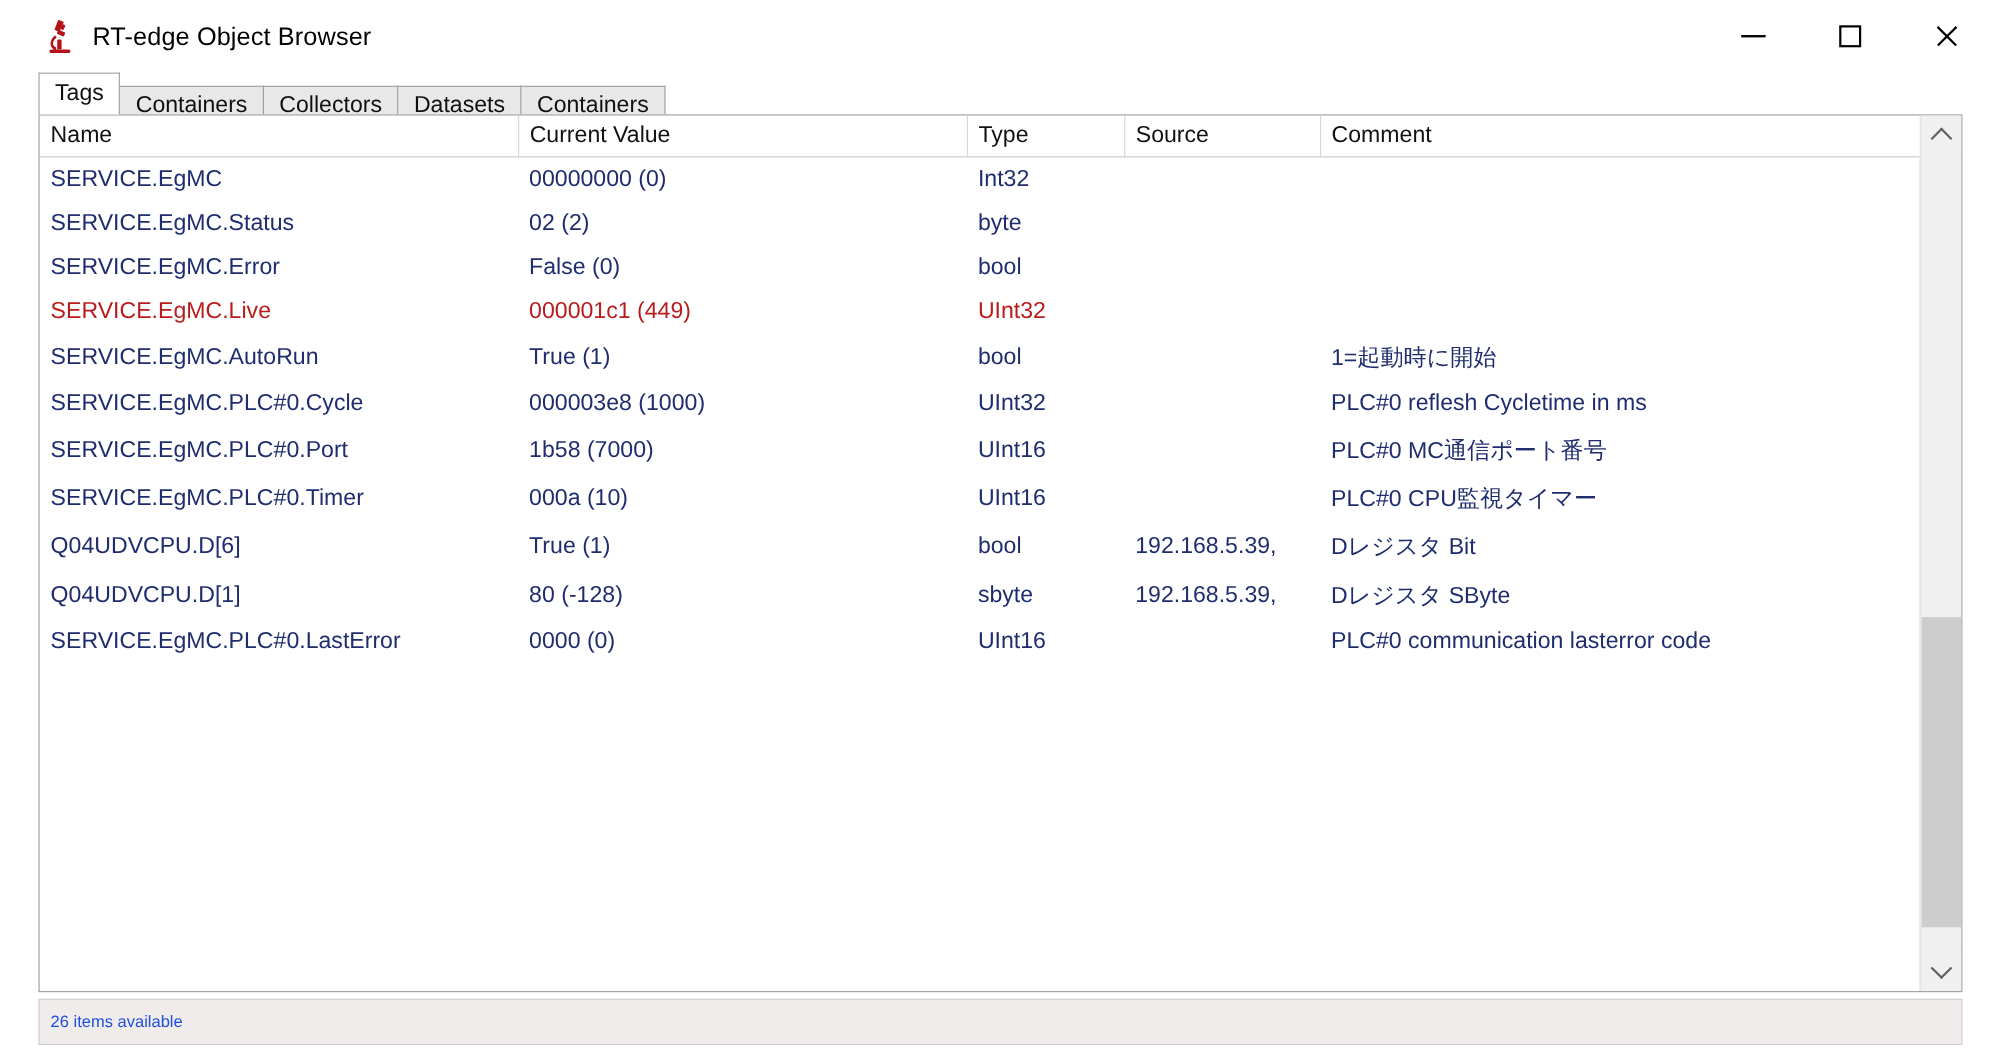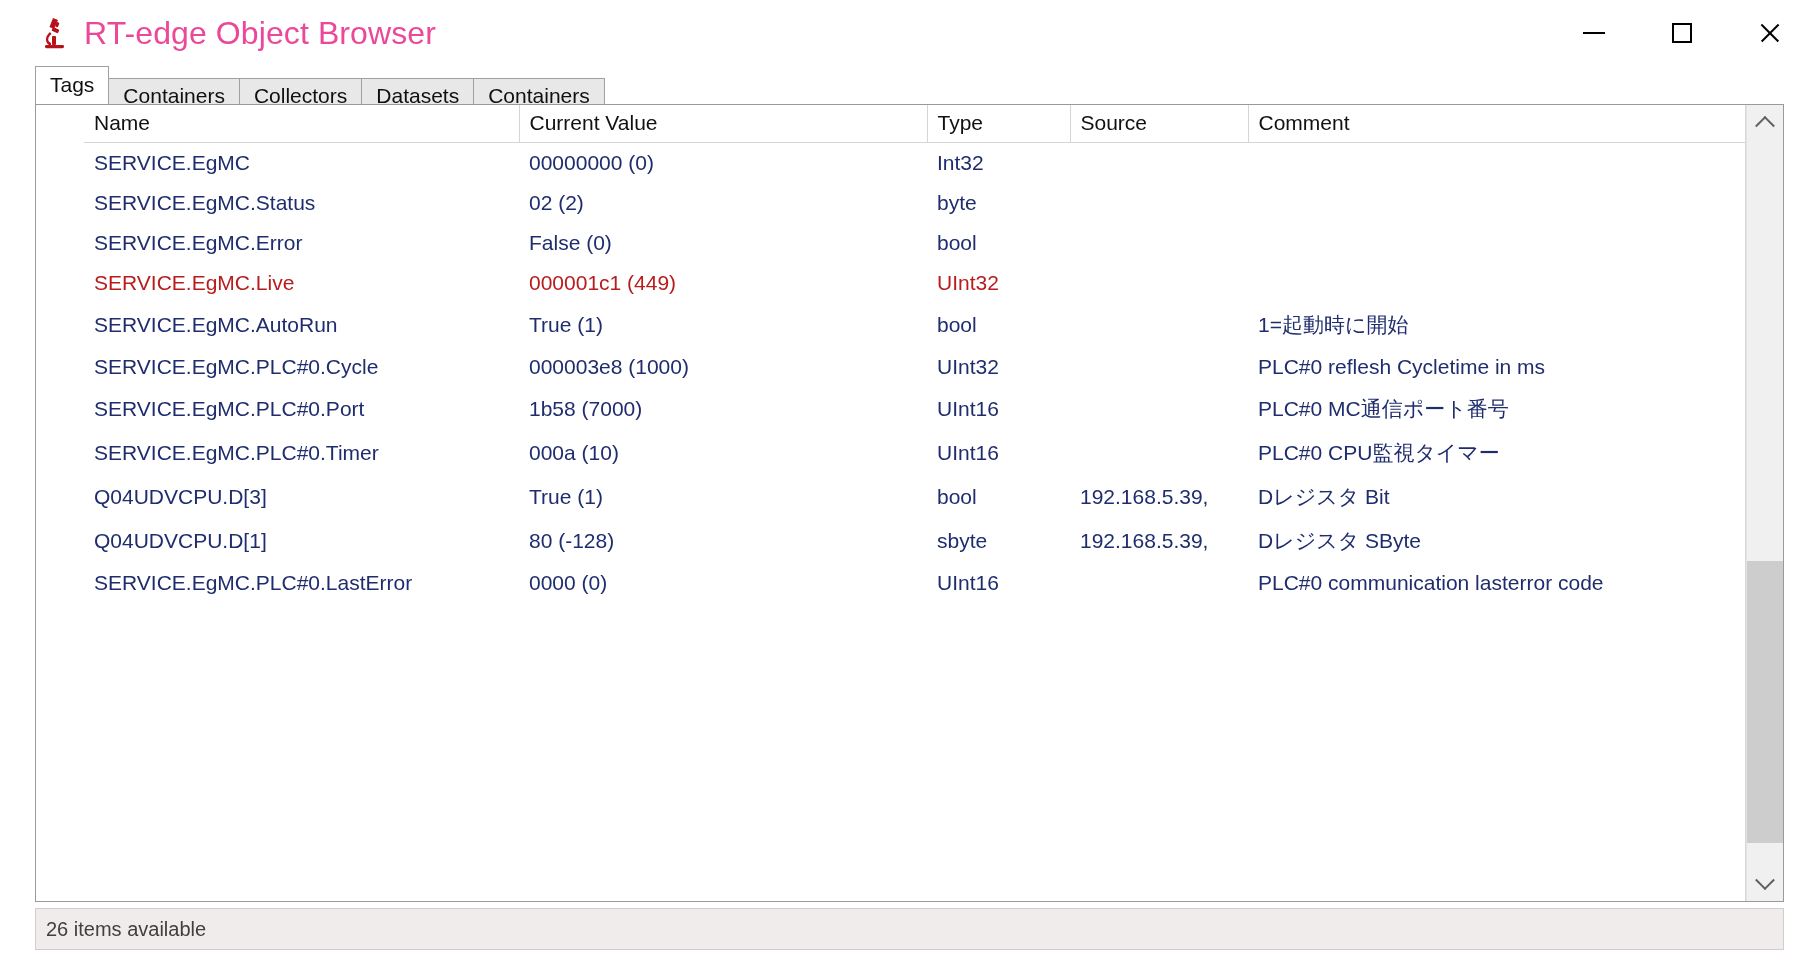--- a/index.html
+++ b/index.html
@@ -37,22 +37,22 @@
   }
   .app-icon {
     width: 30px;
     height: 34px;
     margin-left: 40px;
     margin-right: 14px;
     position: relative;
     flex: 0 0 auto;
   }
   .title-text {
-    font-size: 32px;
-    color: #ec4899;
+    font-size: 23px;
+    color: #000000;
     letter-spacing: 0.1px;
     white-space: nowrap;
   }
   .win-controls {
     position: absolute;
     right: 0;
     top: 0;
     height: 66px;
     display: flex;
     align-items: center;
@@ -135,21 +135,20 @@
     flex: 1 1 auto;
     margin: 0 30px 0 35px;
     border: 1px solid #9a9a9a;
     background: #ffffff;
     display: flex;
     flex-direction: column;
     box-sizing: border-box;
     min-height: 0;
     position: relative;
     overflow: hidden;
-    padding-left: 48px;
   }
   .grid-body-wrap {
     flex: 1 1 auto;
     display: flex;
     min-height: 0;
   }
   .grid-main {
     flex: 1 1 auto;
     min-width: 0;
     display: flex;
@@ -241,22 +240,22 @@
     margin: 6px 30px 12px 35px;
     height: 42px;
     background: #f0ecec;
     border: 1px solid #d2cccc;
     box-sizing: border-box;
     display: flex;
     align-items: center;
     padding-left: 10px;
   }
   .statusbar .status-text {
-    font-size: 20px;
-    color: #404040;
+    font-size: 15px;
+    color: #1d4ed8;
   }
 </style>
 </head>
 <body>
 
 <div class="window">
 
   <div class="titlebar">
 
     <div class="app-icon">
@@ -377,21 +376,21 @@
                 <td>PLC#0 MC通信ポート番号</td>
               </tr>
               <tr>
                 <td>SERVICE.EgMC.PLC#0.Timer</td>
                 <td>000a (10)</td>
                 <td>UInt16</td>
                 <td></td>
                 <td>PLC#0 CPU監視タイマー</td>
               </tr>
               <tr>
-                <td>Q04UDVCPU.D[3]</td>
+                <td>Q04UDVCPU.D[6]</td>
                 <td>True (1)</td>
                 <td>bool</td>
                 <td>192.168.5.39,</td>
                 <td>Dレジスタ Bit</td>
               </tr>
               <tr>
                 <td>Q04UDVCPU.D[1]</td>
                 <td>80 (-128)</td>
                 <td>sbyte</td>
                 <td>192.168.5.39,</td>

